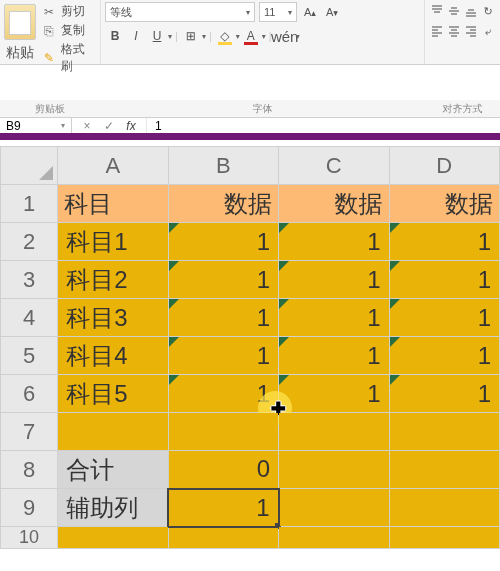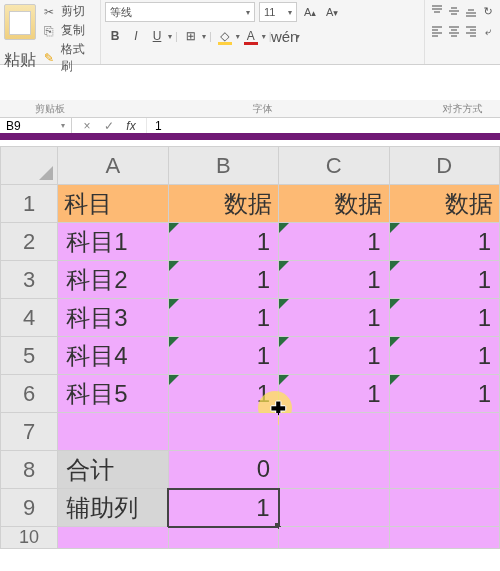--- a/index.html
+++ b/index.html
@@ -3,21 +3,21 @@
 <meta charset="utf-8">
 <style>
 * { box-sizing: border-box; margin: 0; padding: 0; font-family: "Microsoft YaHei", Arial, sans-serif; }
 body { background: #fff; width: 500px; height: 571px; overflow: hidden; }
 
 
 .toolbar { background: #f5f5f5; border-bottom: 1px solid #d0d0d0; height: 65px; display: flex; font-size: 11px; color: #555; }
 .paste-section { width: 40px; padding: 4px 2px; text-align: center; }
 .paste-icon { width: 32px; height: 36px; margin: 0 auto; background: linear-gradient(#f8e6b0, #f0d080); border: 1px solid #ccc; border-radius: 2px; position: relative; }
 .paste-icon::after { content: ''; position: absolute; top: 6px; left: 4px; right: 4px; bottom: 4px; background: #fff; border: 1px solid #ccc; }
-.paste-label { font-size: 16px; margin-top: 10px; }
+.paste-label { font-size: 14px; margin-top: 4px; }
 .clip-btns { width: 60px; padding: 2px; }
 .clip-btn { display: flex; align-items: center; font-size: 12px; padding: 1px 2px; gap: 3px; cursor: pointer; }
 .ci { width: 14px; height: 14px; display: inline-block; }
 .ci-cut::before { content: '✂'; color: #666; font-size: 12px; }
 .ci-copy::before { content: '⎘'; color: #666; font-size: 12px; }
 .ci-brush::before { content: '✎'; color: #e8a000; font-size: 12px; }
 
 .font-section { flex: 1; padding: 2px 4px; border-left: 1px solid #e0e0e0; border-right: 1px solid #e0e0e0; }
 .font-row1 { display: flex; align-items: center; gap: 4px; margin-bottom: 4px; }
 .font-combo { border: 1px solid #ccc; background: #fff; font-size: 11px; padding: 1px 4px; height: 20px; display: flex; align-items: center; justify-content: space-between; }
@@ -53,21 +53,21 @@
 
 .grid { display: table; border-collapse: collapse; width: 100%; }
 .grow { display: table-row; }
 .gc { display: table-cell; border: 1px solid #d0d0d0; height: 38px; vertical-align: middle; font-size: 24px; color: #333; position: relative; }
 .corner { width: 56px; background: #e8e8e8; }
 .corner::after { content: ''; position: absolute; right: 4px; bottom: 4px; border-style: solid; border-width: 0 0 14px 14px; border-color: transparent transparent #b0b0b0 transparent; }
 .ch { background: #e8e8e8; text-align: center; color: #666; width: 108px; font-size: 22px; }
 .rh { background: #e8e8e8; text-align: center; color: #666; font-size: 22px; width: 56px; }
 .data-h { background: #fdba74; font-weight: normal; padding: 0 6px; }
 .data-h.r { text-align: right; }
-.cell { padding: 0 8px; background: #f0abfc; }
+.cell { padding: 0 8px; background: #eab308; }
 .cell.r { text-align: right; }
 .shaded { background: #d6d6d6; }
 .tri::before { content: ''; position: absolute; top: 0; left: 0; border-style: solid; border-width: 10px 10px 0 0; border-color: #2a6e3f transparent transparent transparent; }
 .active { border: 2px solid #444 !important; }
 .active::after { content: ''; position: absolute; right: -3px; bottom: -3px; width: 6px; height: 6px; background: #444; }
 .cursor-hl { position: absolute; width: 34px; height: 34px; border-radius: 50%; background: rgba(255,230,80,0.7); pointer-events: none; }
 .cursor-plus { position: absolute; font-size: 18px; font-weight: bold; color: #000; pointer-events: none; transform: translate(-50%, -50%); text-shadow: -1px 0 #fff, 1px 0 #fff, 0 -1px #fff, 0 1px #fff; }
 </style>
 </head>
 <body>

